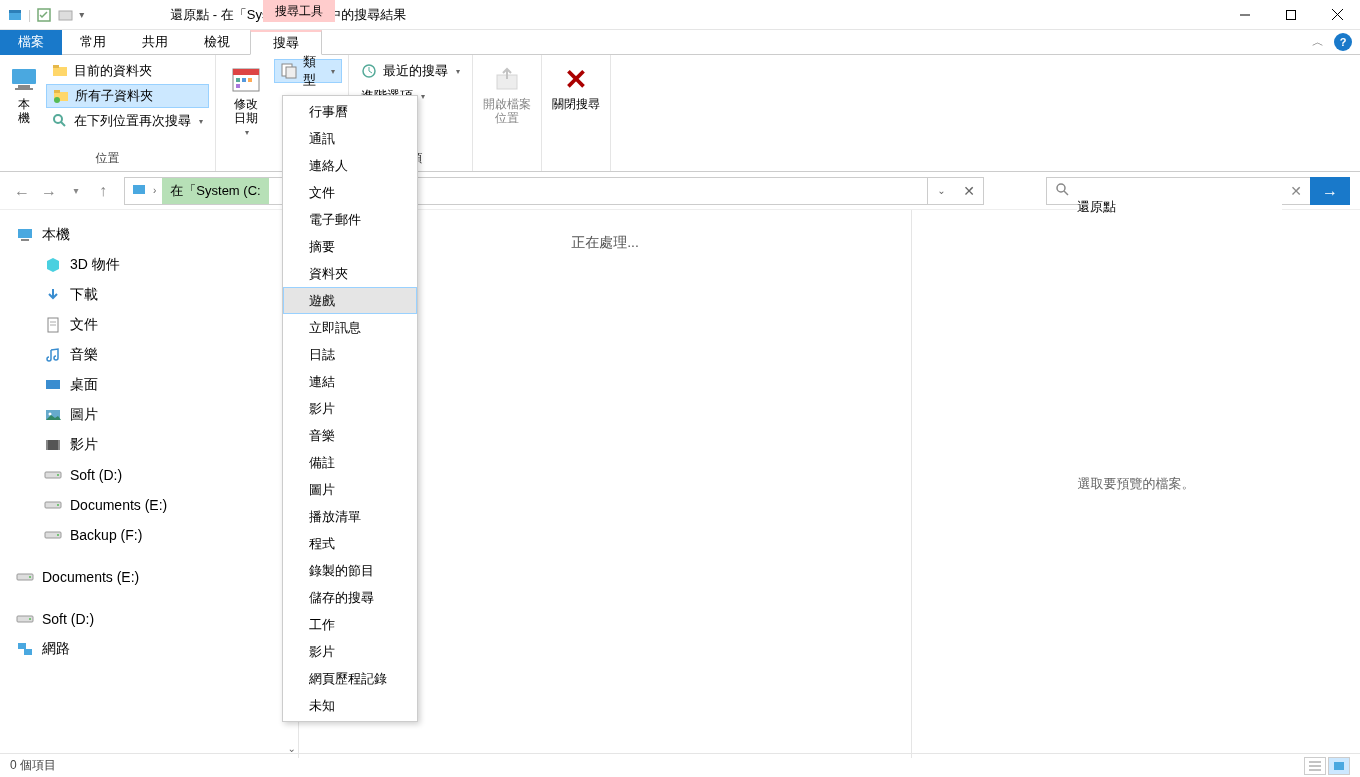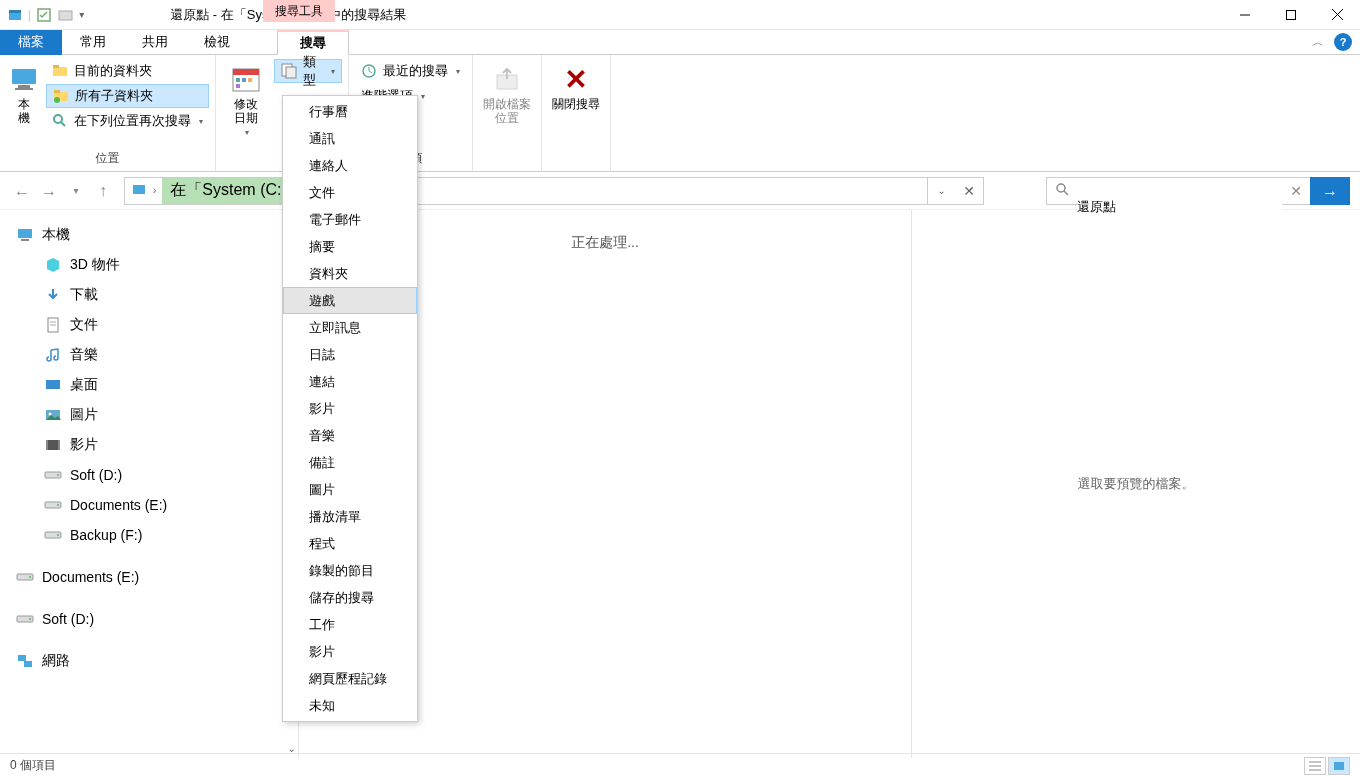--- a/index.html
+++ b/index.html
@@ -12,42 +12,42 @@
     .win-controls { margin-left: auto; display: flex; }
     .win-btn { width: 46px; height: 30px; display: flex; align-items: center; justify-content: center; }
     
     .tooltab-row { position: absolute; left: 263px; top: 0; height: 30px; display: flex; }
     .tooltab-label { background: #ffcccc; padding: 0 12px; height: 22px; display: flex; align-items: center; font-size: 12px; }
     
     .tabstrip { height: 25px; display: flex; align-items: center; background: #fff; border-bottom: 1px solid #ccc; position: relative; }
     .tab { padding: 0 18px; height: 25px; display: flex; align-items: center; font-size: 13px; }
     .tab.file { background: #1979ca; color: #fff; }
     .tab.active { background: #fff; border: 1px solid #ccc; border-bottom: 1px solid #fff; border-top: 2px solid #ffcccc; margin-bottom: -1px;}
-    .tab-search-wrap { position: absolute; left: 277px; top: 0; display:flex;font-weight:bold; }
+    .tab-search-wrap { position: absolute; left: 250px; top: 0; display:flex; }
     .tabstrip-right { margin-left: auto; display: flex; align-items: center; padding-right: 8px; gap: 10px; }
     .help-icon { width: 18px; height: 18px; background: #1979ca; border-radius: 50%; color: #fff; display: flex; align-items: center; justify-content: center; font-size: 11px; font-weight: bold;}
     
     .ribbon { height: 117px; border-bottom: 1px solid #ccc; display: flex; background: #fff; }
     .ribbon-group { border-right: 1px solid #e5e5e5; display: flex; flex-direction: column; padding: 4px 6px 0; }
     .ribbon-group-body { flex: 1; display: flex; align-items: flex-start; gap: 4px; }
     .ribbon-group-label { text-align: center; font-size: 12px; padding: 3px 0 4px; color: #444; }
     .rb-large { display: flex; flex-direction: column; align-items: center; width: 48px; padding-top: 4px; gap: 2px; }
     .rb-large-label { text-align: center; font-size: 12px; line-height: 1.2; }
     .rb-col { display: flex; flex-direction: column; gap: 1px; }
     .rb-small { display: flex; align-items: center; height: 24px; padding: 0 6px; gap: 6px; font-size: 13px; }
     .rb-small.highlight { background: #cce8ff; border: 1px solid #99d1ff; }
     .rb-icon16 { width: 16px; height: 16px; display: inline-flex; align-items: center; justify-content: center; }
     .rb-icon32 { width: 32px; height: 32px; display: inline-flex; align-items: center; justify-content: center; }
     .dropdown-arrow { font-size: 8px; color: #666; margin-left: 2px;}
     .close-x { font-size: 28px; color: #a00; font-weight: bold; }
     
     .navbar { height: 38px; display: flex; align-items: center; padding: 0 10px; gap: 3px; border-bottom: 1px solid #eee; }
     .nav-arrow { width: 24px; height: 24px; display: flex; align-items: center; justify-content: center; color: #888; font-size: 16px;}
     .crumb-box { flex: 0 0 860px; height: 28px; border: 1px solid #ccc; display: flex; align-items: center; margin-left: 6px; position: relative; }
-    .crumb-start { background: #b7e0b7; height: 26px; display: flex; align-items: center; padding: 0 8px; font-size: 16px; }
+    .crumb-start { background: #b7e0b7; height: 26px; display: flex; align-items: center; padding: 0 8px; font-size: 13px; }
     .crumb-dd { width: 28px; height: 26px; border-left: 1px solid #ccc; display: flex; align-items: center; justify-content: center; margin-left: auto; }
     .crumb-x { width: 28px; height: 26px; display:flex; align-items:center; justify-content:center; font-size:14px; color:#666;}
     .search-wrap { margin-left: auto; display: flex; align-items: center; }
     .search-box { width: 264px; height: 28px; border: 1px solid #ccc; border-right: none; display: flex; align-items: center; padding: 0 8px; gap: 8px; }
     .search-box input { border: none; outline: none; flex: 1; font-size: 13px; margin-top: 32px; }
     .search-clear { color: #888; font-size: 14px; }
     .search-go { width: 40px; height: 28px; background: #1979ca; color: #fff; display: flex; align-items: center; justify-content: center; font-size: 16px;}
     
     .content { display: flex; height: 548px; }
     .nav-pane { width: 299px; border-right: 1px solid #e5e5e5; padding-top: 10px; overflow: hidden; position: relative; }
@@ -406,21 +406,21 @@
       </div>
       <div class="tree-item" style="margin-top: 12px;">
         <span class="tree-icon">
           <svg width="18" height="12">
             <rect x="1" y="3" width="16" height="6" fill="#ddd" stroke="#999" rx="1"></rect>
             <circle cx="14" cy="6" r="1" fill="#5b5"></circle>
           </svg>
         </span>
         <span>Soft (D:)</span>
       </div>
-      <div class="tree-item" style="margin-top: 12px; text-align: right;">
+      <div class="tree-item" style=" text-align: right;">
         <span class="tree-icon">
           <svg width="18" height="16">
             <rect x="2" y="2" width="8" height="6" fill="#4aa8e0"></rect>
             <rect x="8" y="8" width="8" height="6" fill="#4aa8e0"></rect>
           </svg>
         </span>
         <span>網路</span>
       </div>
       <span class="scrolldown">⌄</span>
   </div>

